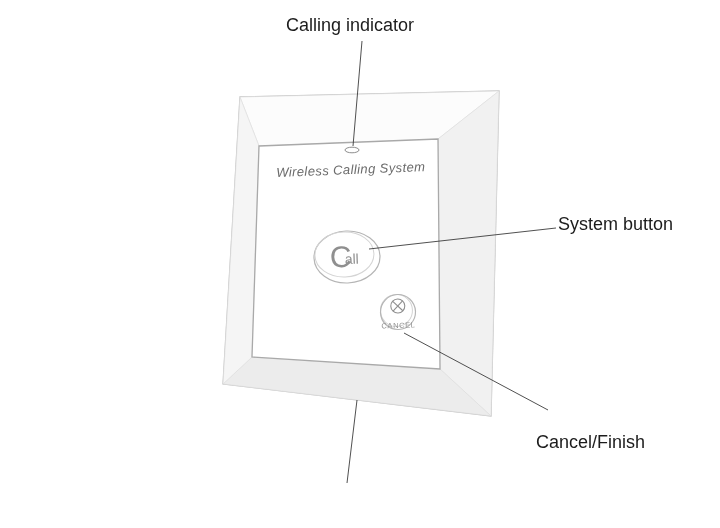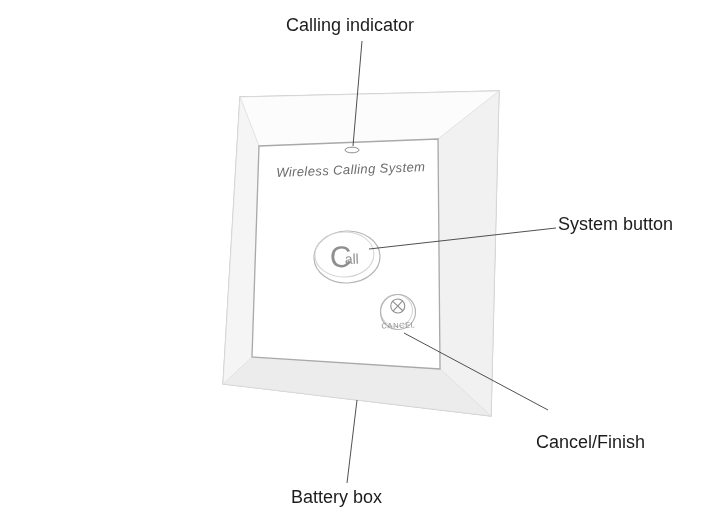--- a/index.html
+++ b/index.html
@@ -76,15 +76,14 @@
     <line x1="548" y1="410" x2="404" y2="333" stroke="#3c3c3c" stroke-width="0.9"></line>
     <line x1="347" y1="483" x2="357" y2="400" stroke="#3c3c3c" stroke-width="0.9"></line>
   </svg>
 
   <div class="label" style="left:286px; top:15px;">Calling indicator</div>
 
   <div class="label" style="left:558px; top:214px;">System button</div>
 
   <div class="label" style="left:536px; top:432px;">Cancel/Finish</div>
 
-  <div class="label" style="left:291px; top:487px;">Battery box</div>
 
 </div>
 
 </body></html>

